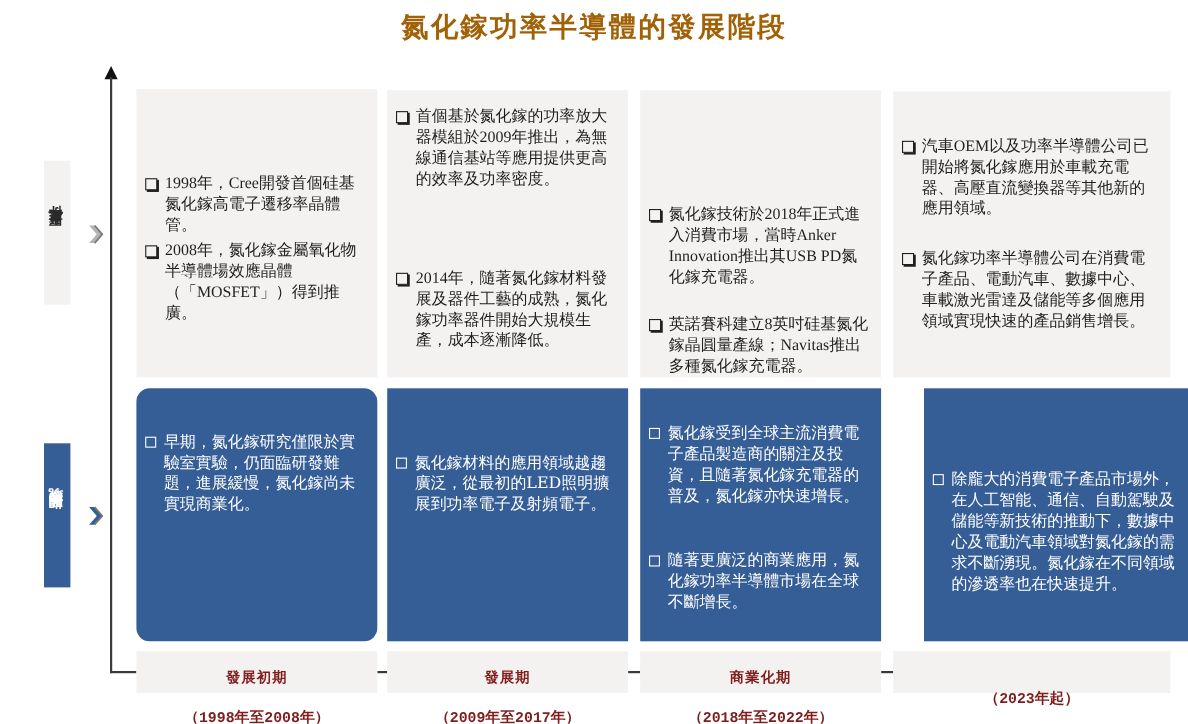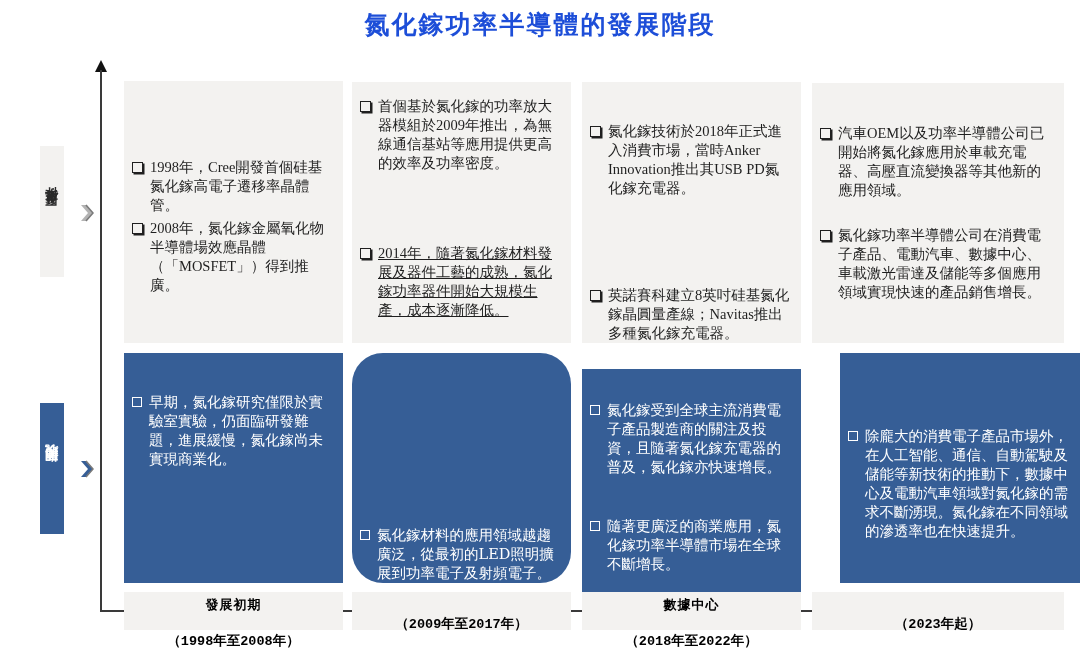--- a/index.html
+++ b/index.html
@@ -1,20 +1,20 @@
 <!DOCTYPE html>
 <html><head>
 <meta charset="utf-8">
 <style>
   html, body { margin:0; padding:0; background:#ffffff; }
   body { width:1080px; height:658px; position:relative; overflow:hidden;
          font-family: "Liberation Serif", "DejaVu Serif", serif; color:#1a1a1a; }
   .title { position:absolute; left:0; top:8px; width:1080px; text-align:center;
            font-family:"DejaVu Sans", "Liberation Sans", sans-serif;
-           font-size:25px; font-weight:bold; color:#1d4ed8; letter-spacing:2px; }
+           font-size:25px; font-weight:bold; color:#a16207; letter-spacing:2px; }
   .axis-v { position:absolute; left:100px; top:70px; width:2px; height:542px; background:#3a3a3a; }
   .axis-v-arrow { position:absolute; left:95px; top:60px; width:0; height:0;
            border-left:6px solid transparent; border-right:6px solid transparent;
            border-bottom:12px solid #111; }
   .axis-h { position:absolute; top:610px; height:2px; background:#3a3a3a; }
   .axis-h-arrow { position:absolute; left:1044px; top:605px; width:0; height:0;
            border-top:6px solid transparent; border-bottom:6px solid transparent;
            border-left:12px solid #111; }
 
   .side-label { position:absolute; left:40px; width:24px; display:flex; align-items:center; justify-content:center; }
@@ -36,21 +36,21 @@
                  margin-top:4px; margin-right:7px; box-shadow:1.5px 1.5px 0 currentColor; background:transparent; }
   .box.blue .bullet .chk { width:8px; height:8px; border-width:1.3px; box-shadow:none; }
   .bullet .txt { flex:1 1 auto; }
 
   .col1 { left:124px; width:219px; }
   .col2 { left:352px; width:219px; }
   .col3 { left:582px; width:219px; }
   .col4 { left:812px; width:252px; }
 
   .stage { position:absolute; top:592px; height:38px; background:#f3f2f0; box-sizing:border-box;
-           text-align:center; font-weight:bold; font-size:13.5px; line-height:17px; padding-top:4px; color:#000000; }
+           text-align:center; font-weight:bold; font-size:13.5px; line-height:17px; padding-top:16px; color:#7f1d1d; }
   .stage .name { font-family:"DejaVu Sans","Liberation Sans",sans-serif; font-size:13px; letter-spacing:1px; }
   .stage .years { font-family:Liberation Mono, monospace;margin-top:20px; }
 </style>
 </head>
 <body>
 
 <div class="title">氮化鎵功率半導體的發展階段</div>
 
 <div class="axis-v-arrow"></div>
 <div class="axis-v"></div>
@@ -85,59 +85,59 @@
   <div class="bullet">
       <span class="chk"></span>
       <span class="txt">2008年，氮化鎵金屬氧化物半導體場效應晶體（「MOSFET」）得到推廣。</span>
     </div>
 </div>
 <div class="box grey col2" style="padding-bottom:8px;gap:31px;">
   <div class="bullet">
       <span class="chk"></span>
       <span class="txt">首個基於氮化鎵的功率放大器模組於2009年推出，為無線通信基站等應用提供更高的效率及功率密度。</span>
     </div>
-  <div class="bullet" style="margin-top:40px;text-decoration:underline;">
+  <div class="bullet" style="margin-top:40px;">
       <span class="chk"></span>
       <span class="txt">2014年，隨著氮化鎵材料發展及器件工藝的成熟，氮化鎵功率器件開始大規模生產，成本逐漸降低。</span>
     </div>
 </div>
-<div class="box grey col3" style="justify-content:space-between;padding-top:40px;">
+<div class="box grey col3" style="justify-content:flex-end;padding-top:40px;gap:20px;">
   <div class="bullet">
       <span class="chk"></span>
       <span class="txt">氮化鎵技術於2018年正式進入消費市場，當時Anker Innovation推出其USB PD氮化鎵充電器。</span>
     </div>
   <div class="bullet" style="">
       <span class="chk"></span>
       <span class="txt">英諾賽科建立8英吋硅基氮化鎵晶圓量產線；Navitas推出多種氮化鎵充電器。</span>
     </div>
 </div>
 <div class="box grey col4" style="top:83px;height:260px;">
   <div class="bullet">
       <span class="chk"></span>
       <span class="txt">汽車OEM以及功率半導體公司已開始將氮化鎵應用於車載充電器、高壓直流變換器等其他新的應用領域。</span>
     </div>
   <div class="bullet" style="margin-top:26px;">
       <span class="chk"></span>
       <span class="txt">氮化鎵功率半導體公司在消費電子產品、電動汽車、數據中心、車載激光雷達及儲能等多個應用領域實現快速的產品銷售增長。</span>
     </div>
 </div>
 
-<div class="box blue col1" style="justify-content:flex-start;padding-top:40px;">
+<div class="box blue col1" style="justify-content:flex-start;padding-top:40px;border-radius:12px;">
   <div class="bullet">
       <span class="chk"></span>
       <span class="txt">早期，氮化鎵研究僅限於實驗室實驗，仍面臨研發難題，進展緩慢，氮化鎵尚未實現商業化。</span>
     </div>
 </div>
-<div class="box blue col2" style="justify-content:flex-end;padding-top:59px;border-radius:31px;">
+<div class="box blue col2" style="justify-content:flex-start;padding-top:59px;">
   <div class="bullet">
       <span class="chk"></span>
       <span class="txt">氮化鎵材料的應用領域越趨廣泛，從最初的LED照明擴展到功率電子及射頻電子。</span>
     </div>
 </div>
-<div class="box blue col3" style="justify-content:flex-start;padding-top:32px;margin-top:16px;">
+<div class="box blue col3" style="justify-content:flex-start;padding-top:32px;">
   <div class="bullet">
       <span class="chk"></span>
       <span class="txt">氮化鎵受到全球主流消費電子產品製造商的關注及投資，且隨著氮化鎵充電器的普及，氮化鎵亦快速增長。</span>
     </div>
   <div class="bullet" style="margin-top:40px;">
       <span class="chk"></span>
       <span class="txt">隨著更廣泛的商業應用，氮化鎵功率半導體市場在全球不斷增長。</span>
     </div>
 </div>
 <div class="box blue col4" style="justify-content:center;padding-top:32px;margin-left:28px;">
@@ -145,21 +145,22 @@
       <span class="chk"></span>
       <span class="txt">除龐大的消費電子產品市場外，在人工智能、通信、自動駕駛及儲能等新技術的推動下，數據中心及電動汽車領域對氮化鎵的需求不斷湧現。氮化鎵在不同領域的滲透率也在快速提升。</span>
     </div>
 </div>
 
 <div class="stage col1">
   <div class="name">發展初期</div>
   <div class="years">（1998年至2008年）</div>
 </div>
 <div class="stage col2">
+  <div class="name">發展期</div>
   <div class="years">（2009年至2017年）</div>
 </div>
 <div class="stage col3">
-  <div class="name">數據中心</div>
+  <div class="name">商業化期</div>
   <div class="years">（2018年至2022年）</div>
 </div>
 <div class="stage col4">
   <div class="years">（2023年起）</div>
 </div>
 
 </body></html>

